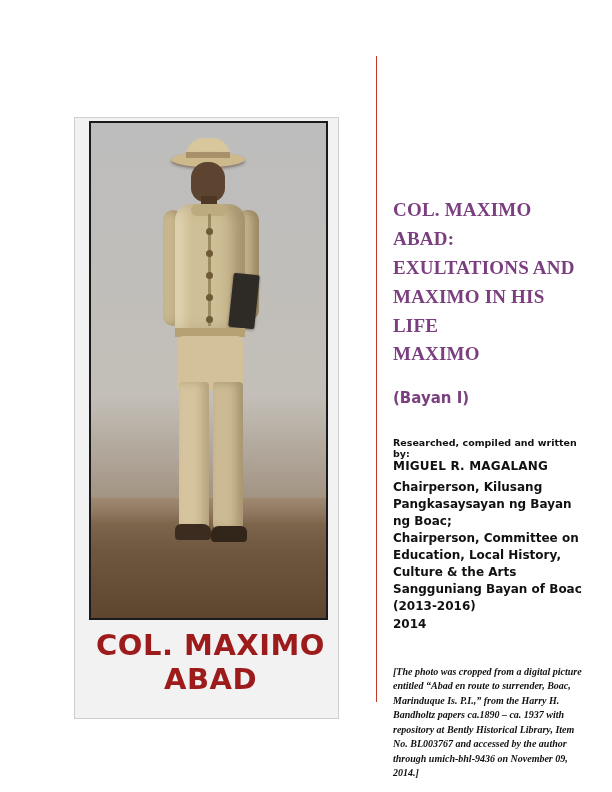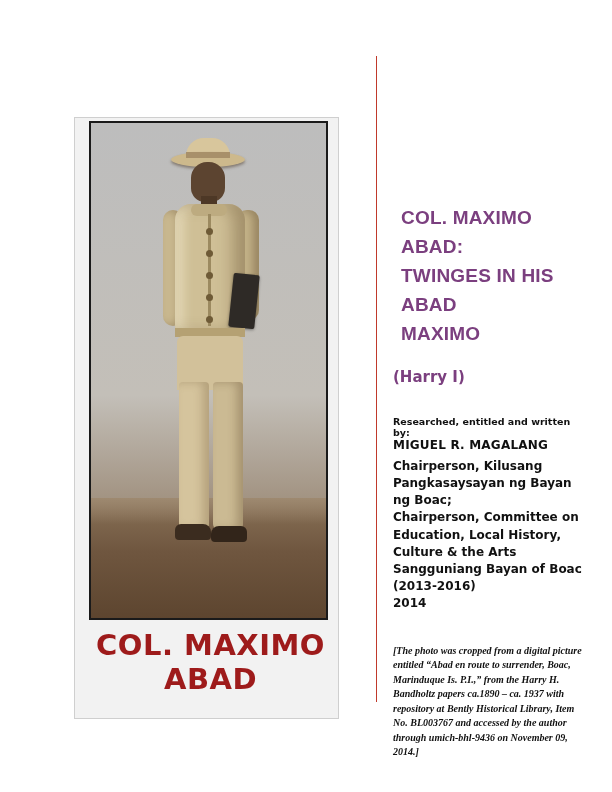--- a/index.html
+++ b/index.html
@@ -264,26 +264,26 @@
 
   
   .right-col {
     position: absolute;
     left: 393px;
     top: 196px;
     width: 196px;
   }
   .doc-title {
     color: #7b3f7f;
-    font-family: Liberation Sans, sans-serif;
+    font-family: Liberation Serif, serif;
     font-weight: bold;
     font-size: 19px;
     line-height: 1.52;
     letter-spacing: 0.2px;
-    margin: 8px;
+    margin: 0;
   }
   .doc-subtitle {
     margin-top: 20px;
     color: #7b3f7f;
     font-family: "DejaVu Sans", sans-serif;
     font-weight: bold;
     font-size: 15px;
   }
   .byline-label {
     margin-top: 30px;
@@ -353,27 +353,28 @@
       </div>
     </div>
     <div class="photo-caption">COL. MAXIMO ABAD</div>
   </div>
 
   <div class="divider"></div>
 
   <div class="right-col">
     <div class="doc-title">
       <div>COL. MAXIMO ABAD:</div>
-      <div>TWINGES IN HIS ABAD</div>
+      <div>EXULTATIONS AND</div>
+      <div>MAXIMO IN HIS LIFE</div>
       <div>MAXIMO</div>
     </div>
 
-    <div class="doc-subtitle">(Harry I)</div>
-
-    <div class="byline-label">Researched, entitled and written by:</div>
+    <div class="doc-subtitle">(Bayan I)</div>
+
+    <div class="byline-label">Researched, compiled and written by:</div>
 
     <div class="byline-name">MIGUEL R. MAGALANG</div>
 
     <div class="byline-roles">
       <div>Chairperson, Kilusang Pangkasaysayan ng Bayan ng Boac;</div>
       <div>Chairperson, Committee on Education, Local History, Culture &amp; the Arts</div>
       <div>Sangguniang Bayan of Boac (2013-2016)</div>
       <div>2014</div>
     </div>
 

